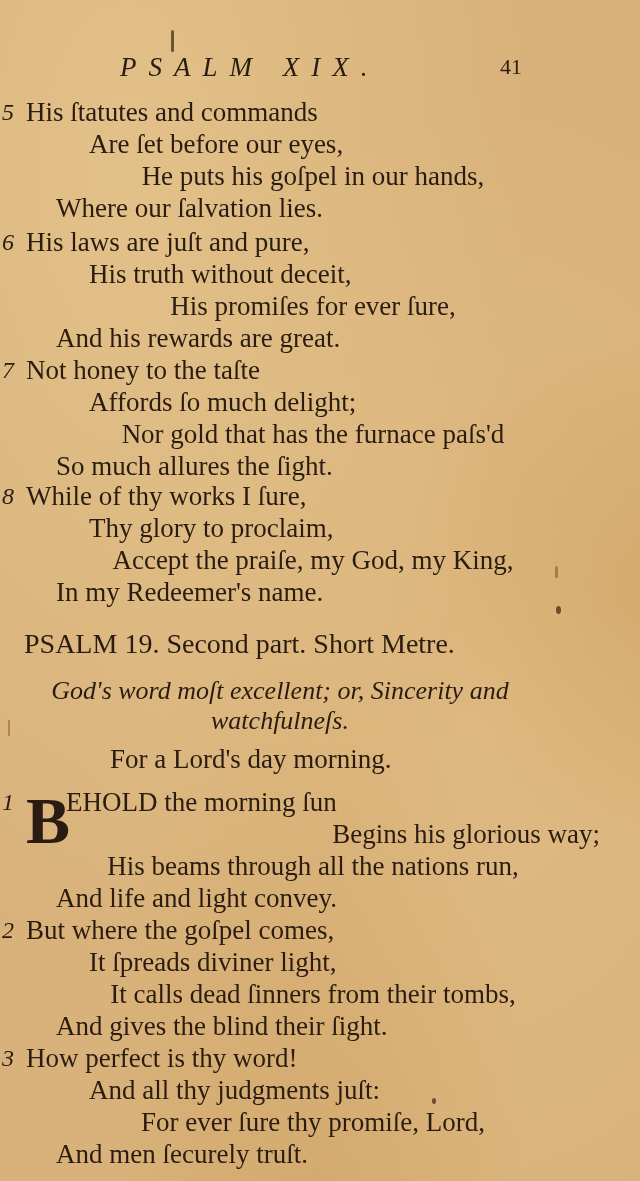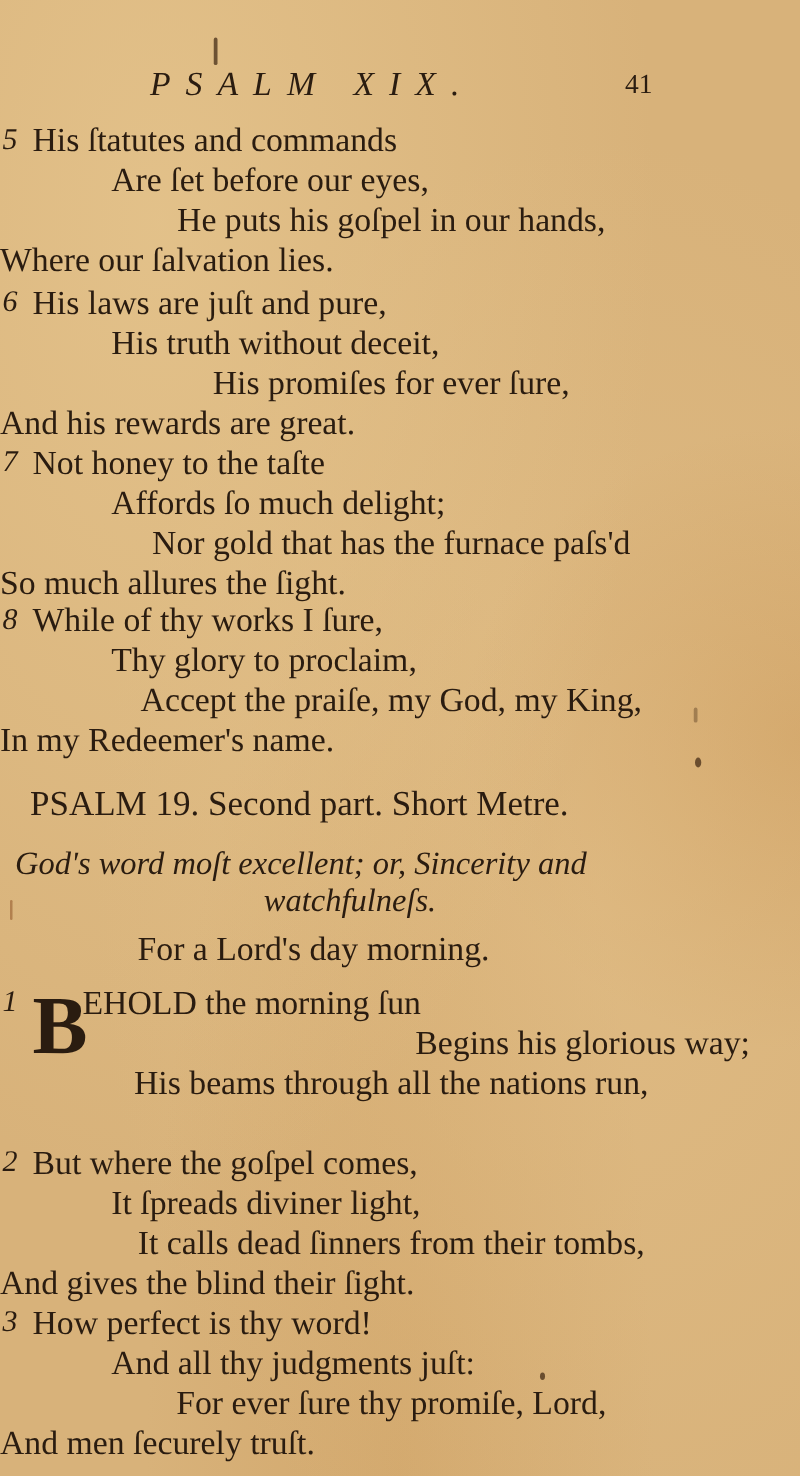--- a/index.html
+++ b/index.html
@@ -23,32 +23,32 @@
   .header .title { position: absolute; left: 0; top: 0; letter-spacing: 12px; font-style: italic; }
   .header .pagenum { position: absolute; left: 380px; top: 2px; font-size: 22px; }
   .stanza { position: absolute; left: 0; width: 600px; }
   .line {
     position: relative; font-family: "Liberation Serif", serif; font-size: 27px;
     line-height: 32px; height: 32px; white-space: nowrap;
   }
   .line.l1 { padding-left: 26px; }
   .line.l2 { padding-left: 89px; }
   .line.l3 { padding-left: 26px; text-align: center; }
-  .line.l4 { }
+  .line.l4 { padding-left: 56px; }
   .vnum { position: absolute; left: 2px; top: 0; font-size: 24px; font-style: italic; }
   .sec-title {
     position: absolute; top: 628px; left: 24px; font-family: "Liberation Serif", serif;
     font-size: 28px; white-space: nowrap;
   }
   .sec-title .ps { }
   .subtitle {
     position: absolute; top: 676px; left: 0; width: 560px; font-family: "Liberation Serif", serif;
     font-style: italic; font-size: 26px; line-height: 30px; text-align: center;
   }
-  .subtitle .s1 { display: block; text-align: left; padding-left: 12px; }
+  .subtitle .s1 { display: block; text-align: center; padding-left: 0; }
   .subtitle .s2 { display: block; }
   .occasion {
     position: absolute; top: 744px; left: 110px; font-family: "Liberation Serif", serif;
     font-size: 27px; white-space: nowrap;
   }
   .dropcap {
     position: absolute; left: 26px; top: 788px; font-family: "Liberation Serif", serif;
     font-size: 66px; line-height: 66px; font-weight: bold;
   }
   .stanza.first .line.l1 { padding-left: 66px; }
@@ -103,20 +103,21 @@
   </div>
 
   <div class="occasion">For a Lord's day morning.</div>
 
   <div class="dropcap">B</div>
 
   <div class="stanza first" style="top:786px">
     <div class="line l1"><span class="vnum">1</span><span>EHOLD the morning ſun</span></div>
     <div class="line l2">Begins his glorious way;</div>
     <div class="line l3">His beams through all the nations run,</div>
+    <div class="line l4">And life and light convey.</div>
   </div>
 
   <div class="stanza" style="top:914px">
     <div class="line l1"><span class="vnum">2</span><span>But where the goſpel comes,</span></div>
     <div class="line l2">It ſpreads diviner light,</div>
     <div class="line l3">It calls dead ſinners from their tombs,</div>
     <div class="line l4">And gives the blind their ſight.</div>
   </div>
 
   <div class="stanza" style="top:1042px">

